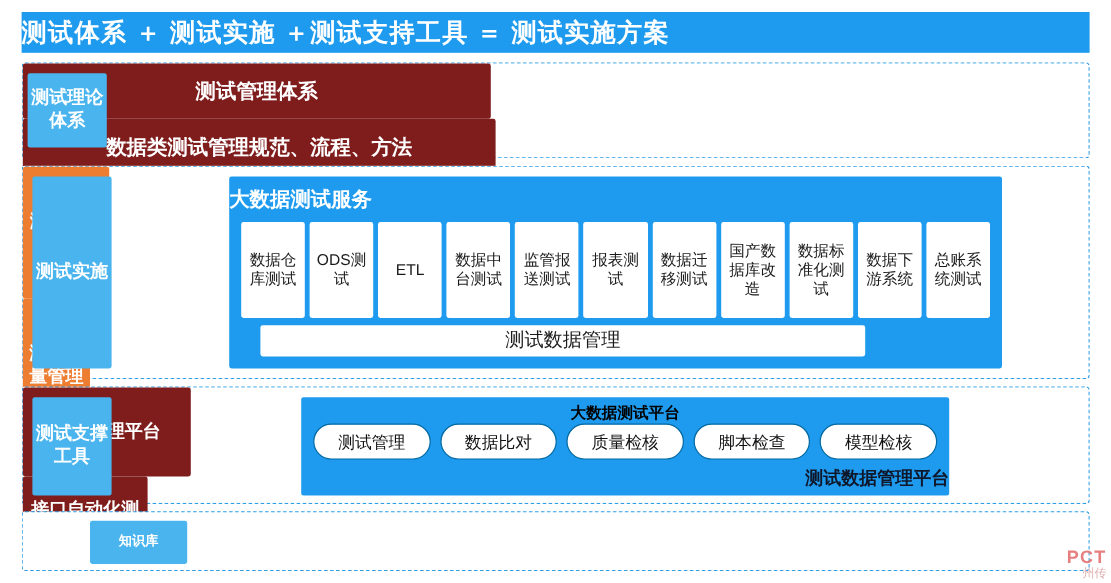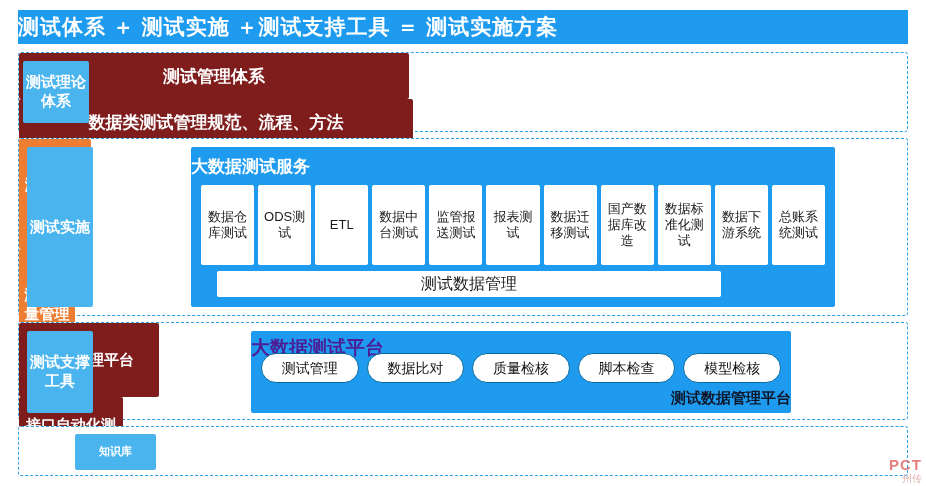--- a/index.html
+++ b/index.html
@@ -139,21 +139,21 @@
   #card-data-mgmt { position: absolute; left: 10px; top: 124px; width: 504px; height: 26px; font-size: 16px; margin-left: 16px; }
   #blk-quality-mgmt { left: 826px; top: 34px; width: 56px; height: 110px; }
 
   
   #sec-support { left: 18px; top: 322px; width: 890px; height: 98px; }
   #label-support { left: 8px; top: 8px; width: 66px; height: 82px; }
   #blk-test-mgmt-platform { left: 86px; top: 12px; width: 140px; height: 74px; font-size: 15px; line-height: 1.3; }
   #panel-platform { position: absolute; left: 232px; top: 8px; width: 540px; height: 82px; background: #1e9bef; border-radius: 2px; box-sizing: border-box; }
   #panel-platform .panel-title {
     position: absolute; left: 0; top: 4px; width: 100%;
-    color: #4c1d95; font-size: 19px; font-weight: bold; text-align: left;
+    color: #000000; font-size: 13px; font-weight: bold; text-align: center;
   }
   .pill-row { position: absolute; left: 10px; top: 22px; width: 520px; height: 30px; display: flex; gap: 8px; }
   .pill-row .pill { flex: 1 1 0; }
   #platform-footer {
     position: absolute; left: 0; top: 58px; width: 100%;
     color: #0f172a; font-size: 15px; font-weight: bold; text-align: right;
   }
   #blk-api-tool { left: 778px; top: 12px; width: 104px; height: 74px; font-size: 15px; line-height: 1.3; }
 
   

